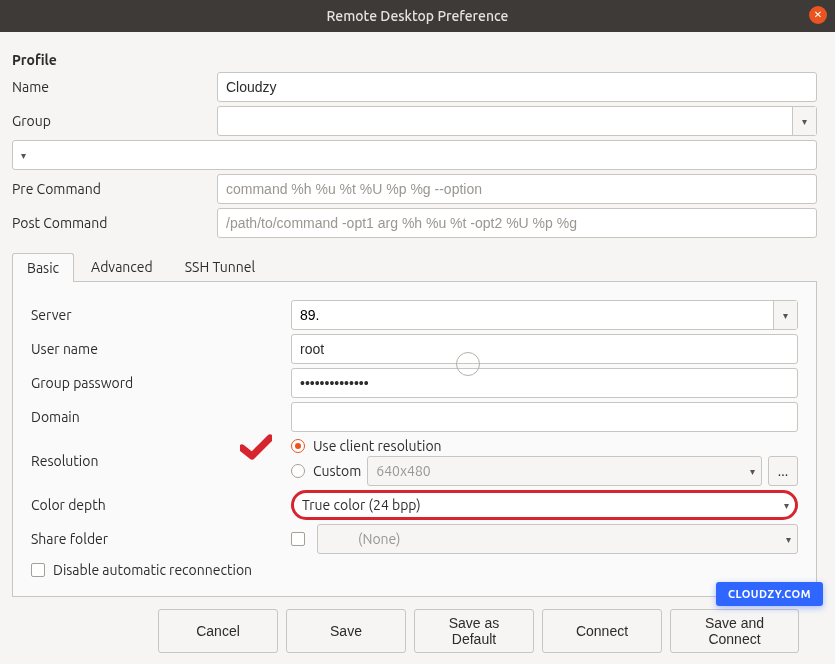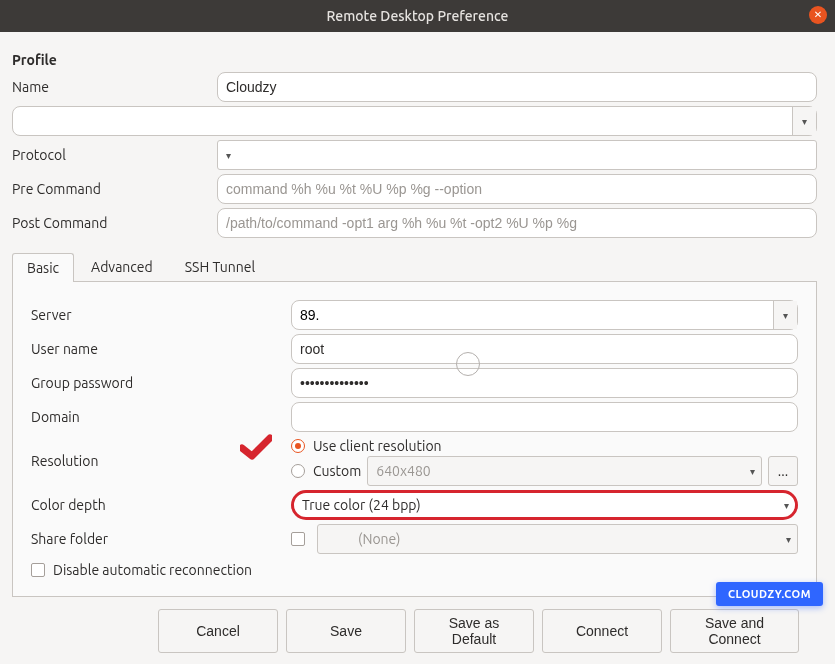--- a/index.html
+++ b/index.html
@@ -58,21 +58,21 @@
   }
   .row .field {
     flex: 1;
   }
   input.text, select.select, .combo {
     width: 100%;
     height: 30px;
     padding: 2px 8px;
     font-size: 14px;
     border: 1px solid #c9c5c1;
-    border-radius: 8px;
+    border-radius: 3px;
     background: #fff;
     color: #2e2c2b;
   }
   input.text::placeholder { color: #9a9692; }
   .combo {
     display: flex;
     align-items: center;
     position: relative;
     padding: 0;
   }
@@ -229,32 +229,32 @@
   <div class="section-heading">Profile</div>
 
   <div class="row">
     <label class="field-label">Name</label>
     <div class="field">
       <input class="text" value="Cloudzy" style="">
     </div>
   </div>
 
   <div class="row">
+    <label class="field-label">Group</label>
     <div class="field">
       <div class="combo">
         <input class="combo-text" value="" style="">
         <div class="combo-btn">
           <span>▾</span>
         </div>
       </div>
     </div>
   </div>
 
   <div class="row">
-    <label class="field-label">Protocol</label>
     <div class="field">
       <div class="select-box protocol-box">
         <span class="caret">▾</span>
       </div>
     </div>
   </div>
 
   <div class="row">
     <label class="field-label">Pre Command</label>
     <div class="field">

